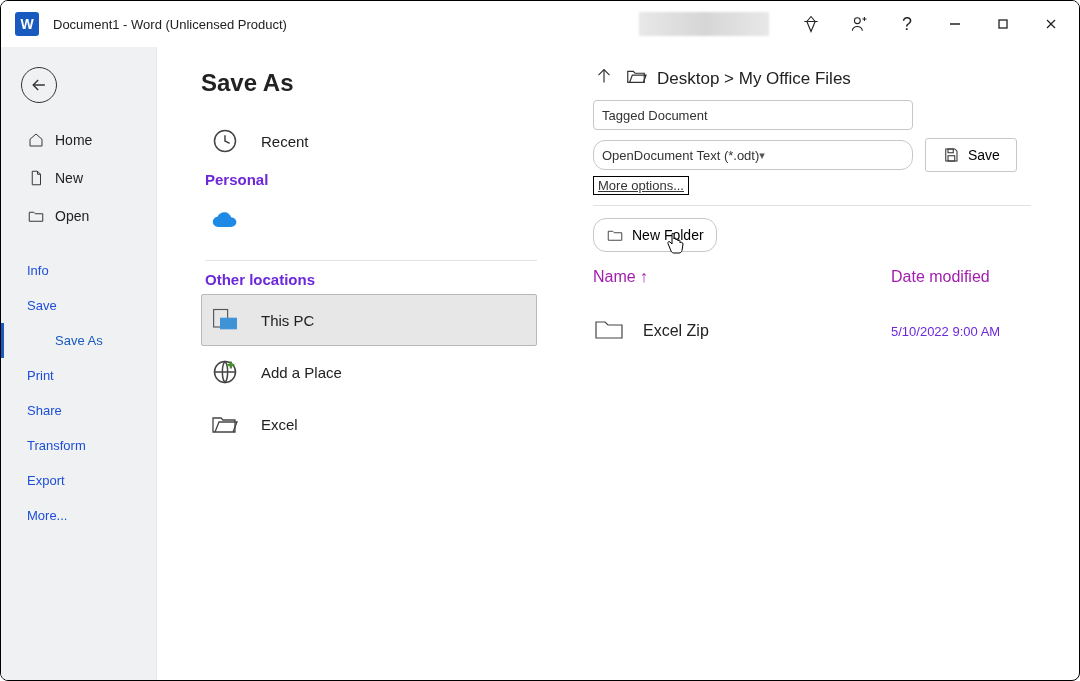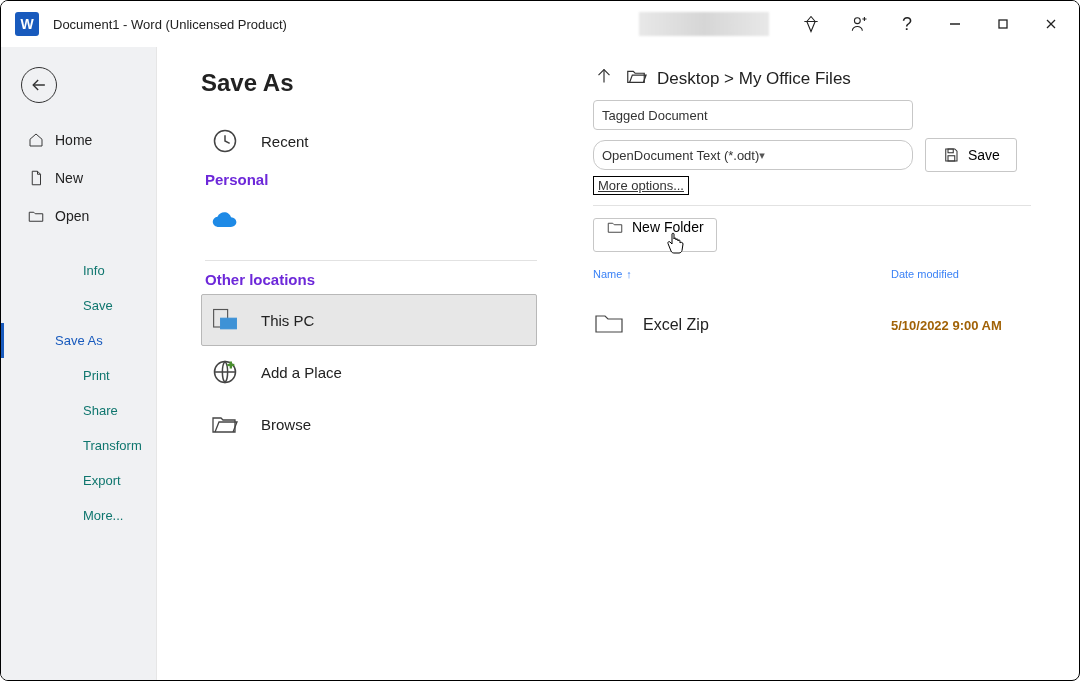--- a/index.html
+++ b/index.html
@@ -66,21 +66,21 @@
     margin-left: 20px; margin-bottom: 18px;
     font-size: 18px;
   }
   .nav-item {
     display: flex; align-items: center;
     padding: 10px 10px 10px 26px;
     font-size: 14px; color: #222;
     cursor: default;
     gap: 10px;
   }
-  .nav-item.sub { padding-left: 82px; font-size: 13px; color: #0f766e; }
+  .nav-item.sub { padding-left: 26px; font-size: 13px; color: #1d4ed8; }
   .nav-item.active {
     color: #185ABD;
     border-left: 3px solid #185ABD;
     padding-left: 51px;
     background: #f0f1f3;
   }
   .nav-item svg { width: 18px; height: 18px; stroke: #333; fill: none; stroke-width: 1.3; }
   
   .center {
     flex: 0 0 408px;
@@ -157,41 +157,41 @@
     position: absolute;
     left: 664px; top: 231px;
     pointer-events: none;
   }
   .newfolder-row {
     margin-top: 10px; padding-top: 12px;
     border-top: 1px solid #e2e2e2;
   }
   .newfolder-btn {
     height: 34px; padding: 0 12px;
-    border: 1px solid #c7c7c7; border-radius: 3px;
-    background: #fff;
-    display: inline-flex; align-items: flex-start; gap: 8px;
+    border: 1px solid #c7c7c7; border-radius: 13px;
+    background: #fff;
+    display: inline-flex; align-items: center; gap: 8px;
     font-size: 14px;
   }
   .cols-header {
-    display: flex; font-size: 11px; color: #3b82f6;
+    display: flex; font-size: 16px; color: #a21caf;
     margin-top: 16px; padding-bottom: 6px;
   }
   .col-name { flex: 1; display: flex; align-items: center; gap: 4px; }
   .col-date { width: 140px; }
   .file-row {
     display: flex; align-items: center;
     padding: 24px 0;
     gap: 40px;
   }
   .file-row .fname {
     flex: 1; display: flex; align-items: center; gap: 18px;
     font-size: 16px; color: #222;
   }
-  .file-row .fdate { width: 140px; font-size: 13px; color: #a16207; font-weight: bold; }
+  .file-row .fdate { width: 140px; font-size: 13px; color: #6d28d9; }
   .folder-icon svg { width: 32px; height: 26px; stroke: #444; fill:none; stroke-width:1.2; }
 </style>
 </head>
 <body>
 
 <div class="titlebar">
   <div class="appicon">W</div>
   <div class="titletext">Document1  -  Word (Unlicensed Product)</div>
   <div class="title-spacer"></div>
   <div class="account-blur"></div>
@@ -330,21 +330,21 @@
       <span>Add a Place</span>
     </div>
 
     <div class="loc-item">
       <div class="loc-icon">
         <svg width="28" height="24" viewBox="0 0 28 24" fill="none" stroke="#444" stroke-width="1.3">
             <path d="M2 6 H10 L12 8 H24 V20 H2 Z"></path>
             <path d="M4 20 L8 10 H26 L22 20"></path>
           </svg>
       </div>
-      <span>Browse</span>
+      <span>Excel</span>
     </div>
   </div>
 
   <div class="right">
     <div class="breadcrumb-row">
       <span>
         <svg viewBox="0 0 24 24">
             <line x1="12" y1="5" x2="12" y2="19"></line>
             <polyline points="6 11 12 5 18 11"></polyline>
           </svg>

